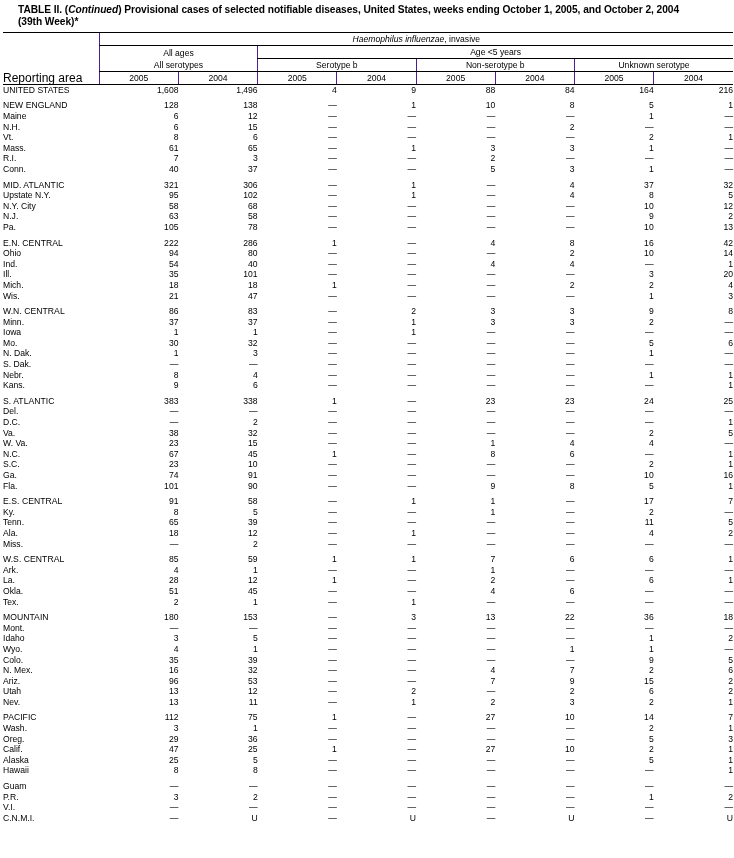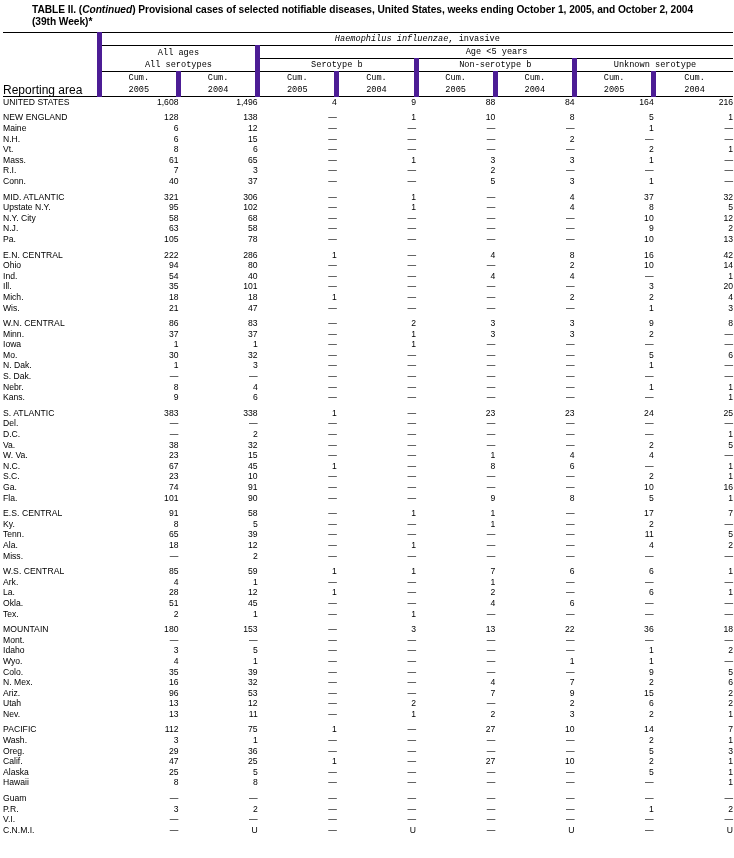--- a/index.html
+++ b/index.html
@@ -24,21 +24,20 @@
     overflow: hidden;
   }
 
   
   .title {
     font-size: 10.2px;
     font-weight: bold;
     line-height: 12.4px;
     padding: 4px 6px 0 18px;
     letter-spacing: -0.05px;
-    margin-left: 14px;
   }
   .title .ital {
     font-style: italic;
   }
 
   
   table.main {
     border-collapse: collapse;
     width: 730px;
     margin: 3px 0 0 3px;
@@ -57,21 +56,21 @@
   .hdr {
     text-align: center;
     font-size: 8.6px;
     line-height: 11.2px;
     height: 12px;
   }
   .hdr-ital { font-style: italic; }
 
   .bt  { border-top: 1px solid #000; }
   .bb  { border-bottom: 1px solid #000; }
-  .bl  { border-left: 5px solid #4c1d95; font-family: Liberation Mono, monospace; }
+  .bl  { border-left: 1px solid #4c1d95; }
 
   .rule-thick { border-bottom: 1.2px solid #000; }
 
   td.area {
     text-align: left;
     padding-left: 3px;
     white-space: nowrap;
     font-size: 8.6px;
   }
   td.num {
@@ -130,31 +129,20 @@
       </tr>
 
       <tr>
         <td>&nbsp;</td>
         <td class="hdr bb bl" colspan="2">All serotypes</td>
         <td class="hdr bb bl" colspan="2">Serotype b</td>
         <td class="hdr bb bl" colspan="2">Non-serotype b</td>
         <td class="hdr bb bl" colspan="2">Unknown serotype</td>
       </tr>
 
-      <tr>
-        <td>&nbsp;</td>
-        <td class="hdr bl">Cum.</td>
-        <td class="hdr bl">Cum.</td>
-        <td class="hdr bl">Cum.</td>
-        <td class="hdr bl">Cum.</td>
-        <td class="hdr bl">Cum.</td>
-        <td class="hdr bl">Cum.</td>
-        <td class="hdr bl">Cum.</td>
-        <td class="hdr bl">Cum.</td>
-      </tr>
 
       <tr>
         <td class="reporting-area-label rule-thick">Reporting area</td>
         <td class="hdr bl rule-thick">2005</td>
         <td class="hdr bl rule-thick">2004</td>
         <td class="hdr bl rule-thick">2005</td>
         <td class="hdr bl rule-thick">2004</td>
         <td class="hdr bl rule-thick">2005</td>
         <td class="hdr bl rule-thick">2004</td>
         <td class="hdr bl rule-thick">2005</td>

